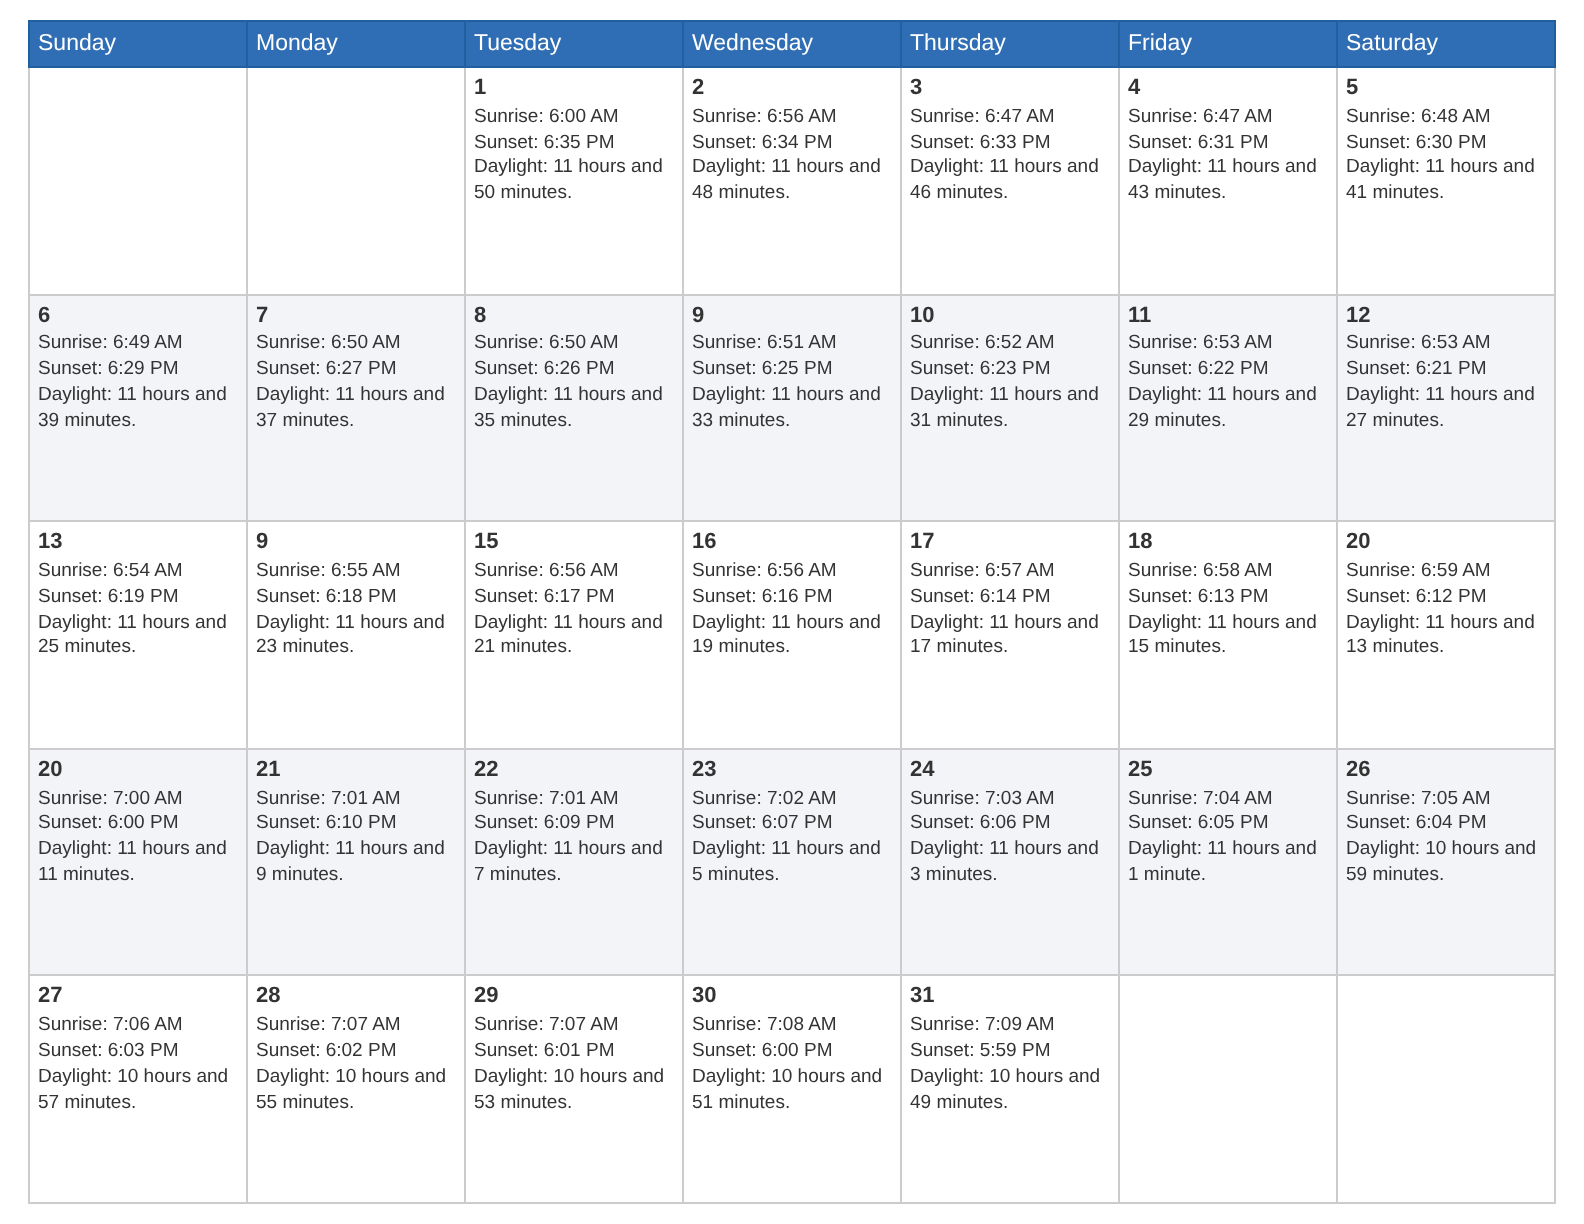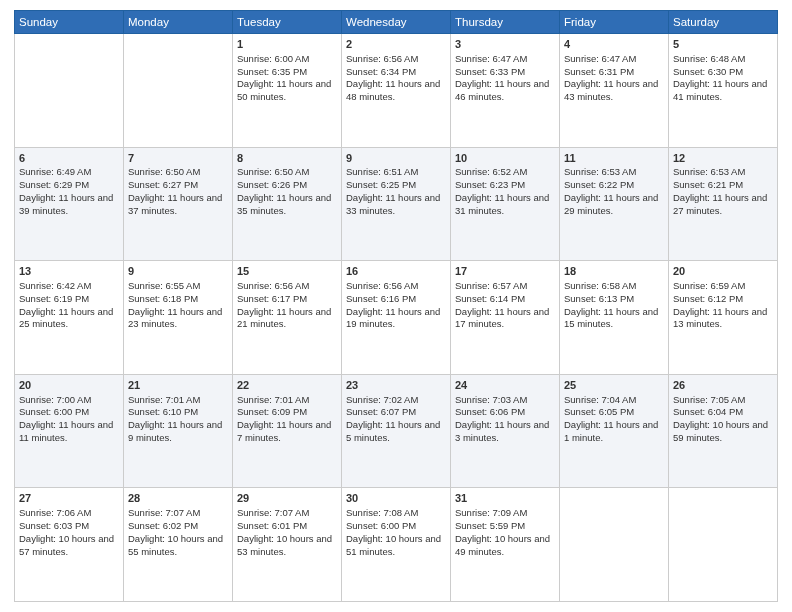--- a/index.html
+++ b/index.html
@@ -112,21 +112,21 @@
         <tr class="row-shaded">
           <td><span class="day-num">6</span><span>Sunrise: 6:49 AM</span><br><span>Sunset: 6:29 PM</span><br><span>Daylight: 11 hours and 39 minutes.</span></td>
           <td><span class="day-num">7</span><span>Sunrise: 6:50 AM</span><br><span>Sunset: 6:27 PM</span><br><span>Daylight: 11 hours and 37 minutes.</span></td>
           <td><span class="day-num">8</span><span>Sunrise: 6:50 AM</span><br><span>Sunset: 6:26 PM</span><br><span>Daylight: 11 hours and 35 minutes.</span></td>
           <td><span class="day-num">9</span><span>Sunrise: 6:51 AM</span><br><span>Sunset: 6:25 PM</span><br><span>Daylight: 11 hours and 33 minutes.</span></td>
           <td><span class="day-num">10</span><span>Sunrise: 6:52 AM</span><br><span>Sunset: 6:23 PM</span><br><span>Daylight: 11 hours and 31 minutes.</span></td>
           <td><span class="day-num">11</span><span>Sunrise: 6:53 AM</span><br><span>Sunset: 6:22 PM</span><br><span>Daylight: 11 hours and 29 minutes.</span></td>
           <td><span class="day-num">12</span><span>Sunrise: 6:53 AM</span><br><span>Sunset: 6:21 PM</span><br><span>Daylight: 11 hours and 27 minutes.</span></td>
         </tr>
         <tr class="row-white">
-          <td><span class="day-num">13</span><span>Sunrise: 6:42 AM</span><br><span>Sunset: 6:19 PM</span><br><span>Daylight: 11 hours and 25 minutes.</span></td>
+          <td><span class="day-num">13</span><span>Sunrise: 6:54 AM</span><br><span>Sunset: 6:19 PM</span><br><span>Daylight: 11 hours and 25 minutes.</span></td>
           <td><span class="day-num">9</span><span>Sunrise: 6:55 AM</span><br><span>Sunset: 6:18 PM</span><br><span>Daylight: 11 hours and 23 minutes.</span></td>
           <td><span class="day-num">15</span><span>Sunrise: 6:56 AM</span><br><span>Sunset: 6:17 PM</span><br><span>Daylight: 11 hours and 21 minutes.</span></td>
           <td><span class="day-num">16</span><span>Sunrise: 6:56 AM</span><br><span>Sunset: 6:16 PM</span><br><span>Daylight: 11 hours and 19 minutes.</span></td>
           <td><span class="day-num">17</span><span>Sunrise: 6:57 AM</span><br><span>Sunset: 6:14 PM</span><br><span>Daylight: 11 hours and 17 minutes.</span></td>
           <td><span class="day-num">18</span><span>Sunrise: 6:58 AM</span><br><span>Sunset: 6:13 PM</span><br><span>Daylight: 11 hours and 15 minutes.</span></td>
           <td><span class="day-num">20</span><span>Sunrise: 6:59 AM</span><br><span>Sunset: 6:12 PM</span><br><span>Daylight: 11 hours and 13 minutes.</span></td>
         </tr>
         <tr class="row-shaded">
           <td><span class="day-num">20</span><span>Sunrise: 7:00 AM</span><br><span>Sunset: 6:00 PM</span><br><span>Daylight: 11 hours and 11 minutes.</span></td>
           <td><span class="day-num">21</span><span>Sunrise: 7:01 AM</span><br><span>Sunset: 6:10 PM</span><br><span>Daylight: 11 hours and 9 minutes.</span></td>

